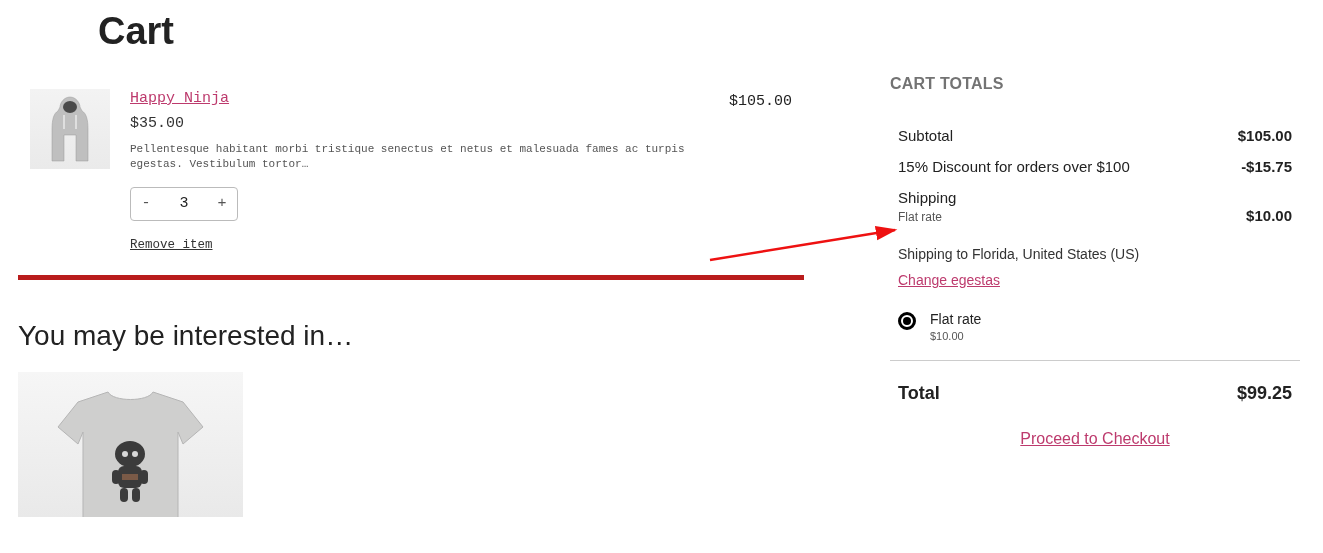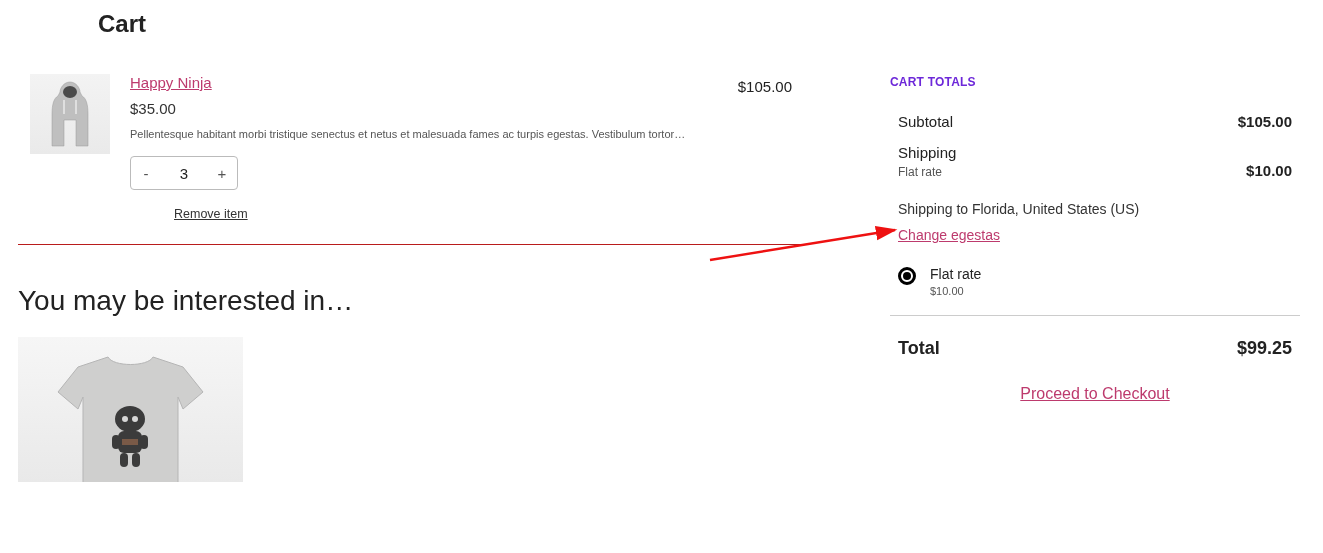--- a/index.html
+++ b/index.html
@@ -1,43 +1,43 @@
 <!DOCTYPE html>
 <html><head>
 <meta charset="utf-8">
 <style>
   * { box-sizing: border-box; }
   html, body { margin: 0; padding: 0; font-family: "Segoe UI", Arial, sans-serif; color:#222; background:#fff; }
   .page { width:1323px; height:553px; position:relative; }
   .left-col { position:absolute; left:18px; top:0; width:786px; }
   .right-col { position:absolute; left:890px; top:75px; width:410px; }
 
-  h1.cart-title { font-size:24px; font-weight:700; margin:10px 0 18px 80px; }
+  h1.cart-title { font-size:38px; font-weight:700; margin:10px 0 18px 80px; }
   .cart-table-head { border-top:1px solid #ccc; border-bottom:1px solid #ccc; padding:12px 12px; font-size:12px; font-weight:700; color:#444; display:flex; }
   .cart-table-head .col-product { flex:1; text-align:left; }
   .cart-table-head .col-total { width:80px; text-align:right; }
 
-  .cart-row { display:flex; padding:18px 12px 22px 12px; border-bottom:1px solid #b91c1c; }
+  .cart-row { display:flex; padding:18px 12px 22px 12px; border-bottom:5px solid #b91c1c;font-family:Liberation Mono, monospace; }
   .cart-img { width:80px; height:80px; background:linear-gradient(180deg,#f3f3f3 0%,#eaeaea 100%); position:relative; flex-shrink:0; }
   .hoodie { position:absolute; left:20px; top:6px; width:40px; height:70px; pointer-events:none; }
   .cart-item-main { flex:1; padding-left:20px; }
   .prod-link { color:#bd3a6d; font-size:15px; text-decoration:underline; }
   .prod-price { margin-top:8px; font-size:15px; color:#333; }
   .prod-desc { margin-top:10px; font-size:11px; color:#555; line-height:1.4; }
   .qty { margin-top:14px; display:inline-flex; border:1px solid #bbb; border-radius:4px; height:34px; align-items:center; width:108px; justify-content:space-between; }
   .qty .btn { width:30px; text-align:center; font-size:15px; color:#555; cursor:pointer; user-select:none; }
   .qty .val { font-size:15px; text-align:center; flex:1; }
-  .remove { margin-top:14px;margin-left:44px; }
+  .remove { margin-top:14px; }
   .remove a { font-size:12.5px; color:#333; text-decoration:underline; }
   .cart-item-total { width:80px; text-align:right; font-size:15px; padding-top:4px; }
 
   h2.interest-title { font-size:28px; font-weight:400; margin:40px 0 20px 0; }
   .interest-img { width:225px; height:145px; background:linear-gradient(180deg,#f6f6f6 0%,#e9e9e9 100%); position:relative; overflow:hidden; }
 
-  .totals-heading { font-size:12px; font-weight:700; color:#6d28d9; letter-spacing:0.2px; margin-bottom:2px; }
+  .totals-heading { font-size:16px; font-weight:700; color:#737373; letter-spacing:0.2px; margin-bottom:12px; }
   .coupon-row { border:1px solid #ccc; border-left:none; border-right:none; padding:16px 8px; display:flex; align-items:center; cursor:pointer; }
   .coupon-row .lbl { flex:1; font-size:15px; color:#333; }
   .coupon-row .chev { width:16px; height:16px; }
   .chev svg { display:block; }
   .totals-body { border-bottom:1px solid #ccc; padding:8px 8px 18px 8px; }
   .trow { display:flex; align-items:flex-end; padding:14px 0 0 0; }
   .trow .tl { flex:1; font-size:15px; }
   .trow .tv { font-size:15px; font-weight:700; text-align:right; }
   .subline { font-size:12px; color:#555; margin-top:4px; }
   .ship-to { font-size:14px; color:#333; margin-top:22px; }
@@ -110,20 +110,24 @@
   <div class="right-col">
     <div class="totals-heading">CART TOTALS</div>
 
 
     <div class="totals-body">
       <div class="trow">
         <div class="tl">Subtotal</div>
         <div class="tv">$105.00</div>
       </div>
       <div class="trow">
+        <div class="tl">15% Discount for orders over $100</div>
+        <div class="tv">-$15.75</div>
+      </div>
+      <div class="trow">
         <div class="tl">
           <span>Shipping</span>
           <div class="subline">Flat rate</div>
         </div>
         <div class="tv">$10.00</div>
       </div>
 
       <div class="ship-to">Shipping to Florida, United States (US)</div>
       <a href="#" class="link-red">Change egestas</a>
 

